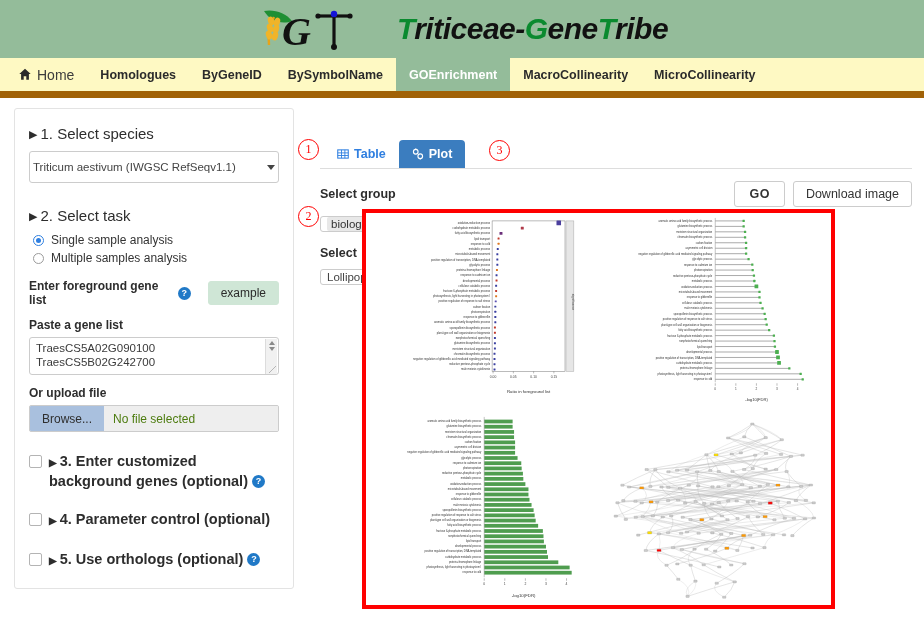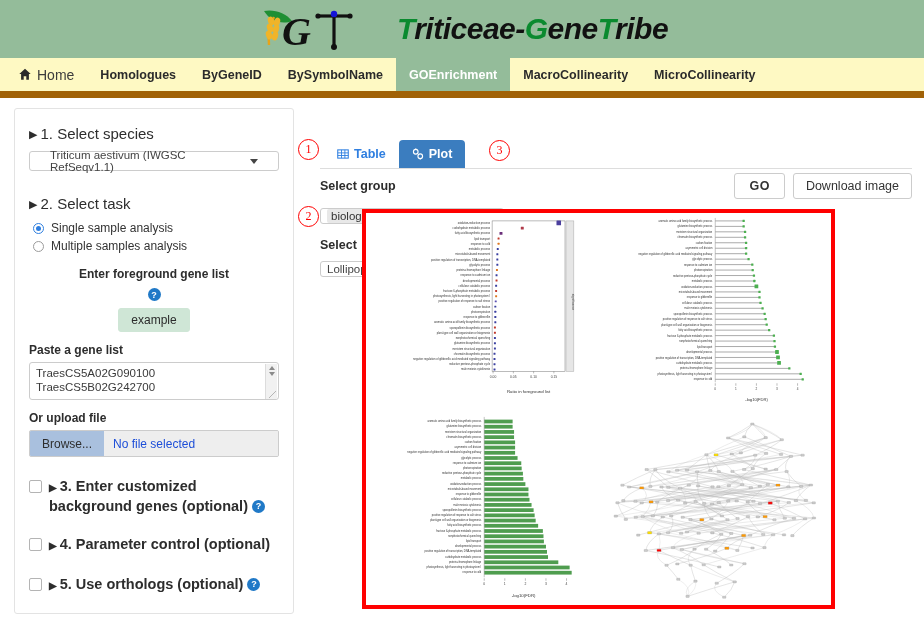--- a/index.html
+++ b/index.html
@@ -40,37 +40,37 @@
   .body-wrap{display:flex;padding:10px 0 0 0;}
 
   
   .sidebar{
     width:280px;margin-left:14px;background:#fff;border:1px solid #e3e3e3;border-radius:3px;
     padding:14px 14px 18px 14px;box-sizing:border-box;
   }
   .sec-title{font-size:15px;font-weight:normal;color:#2d2d2d;margin:2px 0 9px 0;}
   .sec-title .caret{font-size:11px;margin-right:3px;position:relative;top:-1px;}
   .select-box{
-    height:20px;border:1px solid #ccc;border-radius:3px;background:#fff;
+    height:32px;border:1px solid #ccc;border-radius:3px;background:#fff;
     display:flex;align-items:center;justify-content:space-between;
-    padding:0 20px;font-size:11.5px;color:#444;box-sizing:border-box;
+    padding:0 3px;font-size:11.5px;color:#444;box-sizing:border-box;
   }
   .caret-dn{width:0;height:0;border-left:4px solid transparent;border-right:4px solid transparent;border-top:5px solid #444;}
   .gap{height:22px;}
   .radio-row{display:flex;align-items:center;gap:7px;margin:4px 0 0 4px;font-size:12px;color:#333;text-align:center;}
   .radio{
     width:11px;height:11px;border-radius:50%;border:1px solid #9b9b9b;background:#fff;
     box-sizing:border-box;display:inline-block;position:relative;flex:none;
   }
   .radio.on{border-color:#2f7fe0;}
   .radio.on:after{
     content:"";position:absolute;left:2px;top:2px;width:5px;height:5px;border-radius:50%;background:#2f7fe0;
   }
   .lbl{font-size:12px;font-weight:bold;color:#2d2d2d;}
-  .row-inline{display:flex;align-items:center;gap:7px;margin-top:14px;flex-direction:column;}
+  .row-inline{display:flex;align-items:center;gap:17px;margin-top:14px;}
   .help-icon{
     width:13px;height:13px;border-radius:50%;background:#2079c7;color:#fff;font-size:9px;font-weight:bold;
     display:inline-flex;align-items:center;justify-content:center;flex:none;
   }
   .btn-example{
     background:#cfe6d6;border:1px solid #cfe6d6;border-radius:3px;color:#2b2b2b;
     font-size:12px;padding:4px 12px;cursor:pointer;
   }
   .sub-lbl{font-size:12px;font-weight:bold;color:#2d2d2d;margin:11px 0 5px 0;}
   .textarea{
@@ -80,36 +80,36 @@
   .ta-scroll{
     position:absolute;right:1px;top:1px;width:11px;height:36px;background:#f1f1f1;border-left:1px solid #dcdcdc;
     display:flex;flex-direction:column;align-items:center;justify-content:flex-start;gap:2px;padding-top:2px;
   }
   .arr-up{width:0;height:0;border-left:3px solid transparent;border-right:3px solid transparent;border-bottom:4px solid #8a8a8a;}
   .arr-dn{width:0;height:0;border-left:3px solid transparent;border-right:3px solid transparent;border-top:4px solid #8a8a8a;}
   .ta-grip{position:absolute;right:2px;bottom:1px;width:7px;height:7px;
     background:linear-gradient(135deg,transparent 45%,#b5b5b5 45%,#b5b5b5 55%,transparent 55%);}
   .file-row{display:flex;height:25px;border:1px solid #ccc;border-radius:2px;overflow:hidden;background:#eee;}
   .file-btn{background:#a9c0de;color:#2e2e2e;font-size:12px;display:flex;align-items:center;padding:0 12px;flex:none;}
-  .file-name{flex:1;display:flex;align-items:center;padding-left:9px;font-size:12px;color:#1d4ed8;background:#eeeeee;text-align:center;}
+  .file-name{flex:1;display:flex;align-items:center;padding-left:9px;font-size:12px;color:#4d7c0f;background:#eeeeee;text-align:center;}
   .opt-row{display:flex;align-items:flex-start;gap:7px;margin-top:20px;}
   .chk{width:11px;height:11px;border:1px solid #b4b4b4;background:#fff;border-radius:2px;flex:none;margin-top:3px;}
   .opt-title{font-size:14.5px;font-weight:bold;color:#2d2d2d;line-height:18px;}
   .opt-title .caret{font-size:10px;margin-right:3px;}
   .ih{display:inline-flex;vertical-align:middle;margin-left:4px;position:relative;top:-1px;}
 
   
   .main{flex:1;margin-left:26px;margin-right:12px;position:relative;}
   .tabs{display:flex;align-items:flex-end;gap:0;border-bottom:1px solid #dddddd;padding-left:4px;margin-top:32px;}
   .tab{
     display:flex;align-items:center;gap:5px;font-size:12.5px;font-weight:bold;color:#2f7fe0;
     padding:7px 13px;border-radius:4px 4px 0 0;cursor:pointer;
   }
   .tab.active{background:#3b7dbf;color:#ffffff;}
-  .ctrl-row{display:flex;align-items:center;margin-top:4px;}
+  .ctrl-row{display:flex;align-items:center;margin-top:12px;}
   .ctrl-lbl{font-size:12.5px;font-weight:bold;color:#2d2d2d;}
   .btn{
     border:1px solid #cccccc;background:#ffffff;border-radius:3px;font-size:12.5px;color:#333;
     padding:5px 12px;cursor:pointer;
   }
   .btn.go{font-weight:bold;letter-spacing:0.5px;padding:5px 14px;}
   .selectize{
     width:184px;height:16px;border:1px solid #ccc;border-radius:3px;background:#fff;
     display:flex;align-items:center;padding:0 6px;box-sizing:border-box;margin-top:9px;
   }

